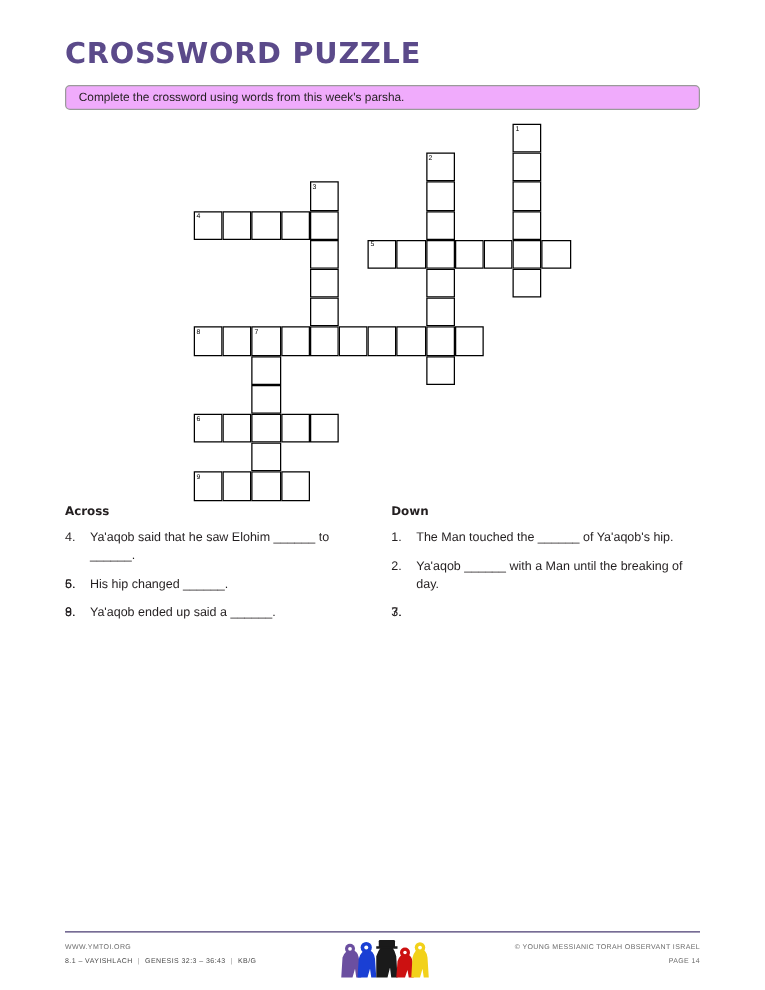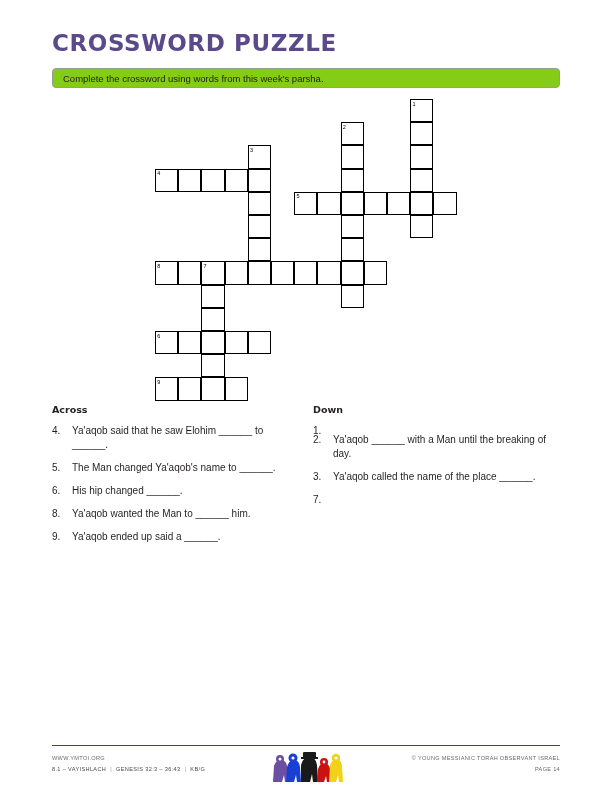--- a/index.html
+++ b/index.html
@@ -31,21 +31,21 @@
   
   #instruction-box {
     position: absolute;
     left: 52px;
     top: 68px;
     width: 508px;
     height: 20px;
     border: 1px solid #9a9a9a;
     border-radius: 4px;
     box-sizing: border-box;
-    background: #84cc16;
+    background: #f0abfc;
   }
   #instruction-text {
     position: absolute;
     left: 10px;
     top: 4px;
     font-size: 9.5px;
     color: #231f20;
     font-family: "Liberation Sans", sans-serif;
     white-space: nowrap;
   }
@@ -222,31 +222,31 @@
     <div class="cw-num" style="left: 157.2px; top: 170.1px;">4</div>
     <div class="cw-num" style="left: 157.2px; top: 262.9px;">8</div>
     <div class="cw-num" style="left: 203.6px; top: 262.9px;">7</div>
     <div class="cw-num" style="left: 157.2px; top: 332.5px;">6</div>
     <div class="cw-num" style="left: 157.2px; top: 378.9px;">9</div>
   </div>
 
 <div id="across-heading" class="clue-heading">Across</div>
 <ul id="across-list" class="clue-list">
     <li class="clue-item"><span class="clue-num">4.</span><span>Ya'aqob said that he saw Elohim ______ to ______.</span></li>
-    <li class="clue-item"><span class="clue-num">5.</span><span>The Man changed Ya'aqob's name to ______.</span></li>
+    <li class="clue-item"><span class="clue-num">5.</span></li>
     <li class="clue-item"><span class="clue-num">6.</span><span>His hip changed ______.</span></li>
-    <li class="clue-item"><span class="clue-num">8.</span><span>Ya'aqob wanted the Man to ______ him.</span></li>
+    <li class="clue-item"><span class="clue-num">8.</span></li>
     <li class="clue-item"><span class="clue-num">9.</span><span>Ya'aqob ended up said a ______.</span></li>
   </ul>
 
 <div id="down-heading" class="clue-heading">Down</div>
 <ul id="down-list" class="clue-list">
-    <li class="clue-item"><span class="clue-num">1.</span></li>
+    <li class="clue-item"><span class="clue-num">1.</span><span>The Man touched the ______ of Ya'aqob's hip.</span></li>
     <li class="clue-item"><span class="clue-num">2.</span><span>Ya'aqob ______ with a Man until the breaking of day.</span></li>
-    <li class="clue-item"><span class="clue-num">3.</span><span>Ya'aqob called the name of the place ______.</span></li>
+    <li class="clue-item"><span class="clue-num">3.</span></li>
     <li class="clue-item"><span class="clue-num">7.</span></li>
   </ul>
 
 <div id="footer-rule"></div>
 
 <div id="footer-left">
   <div class="line1"><span>WWW.YMTOI.ORG</span></div>
   <div class="line2"><span>8.1 – VAYISHLACH</span><span class="sep">|</span><span>GENESIS 32:3 – 36:43</span><span class="sep">|</span><span>KB/G</span></div>
 </div>
 

